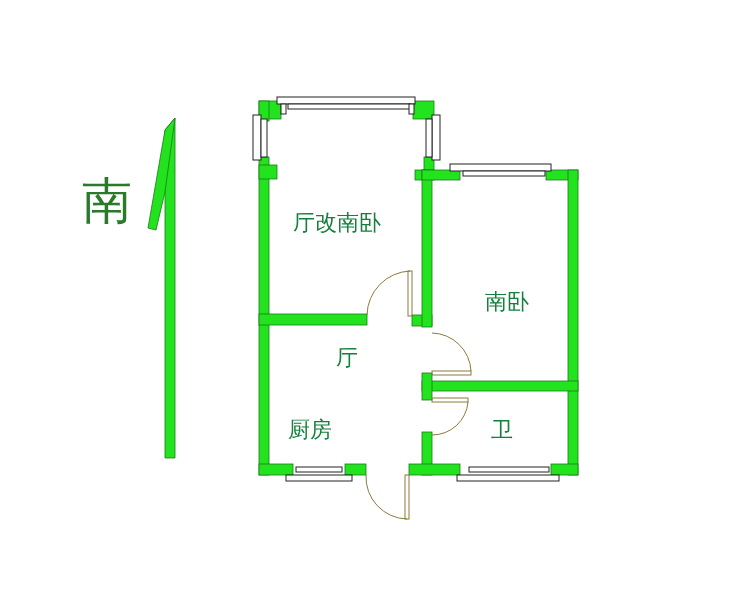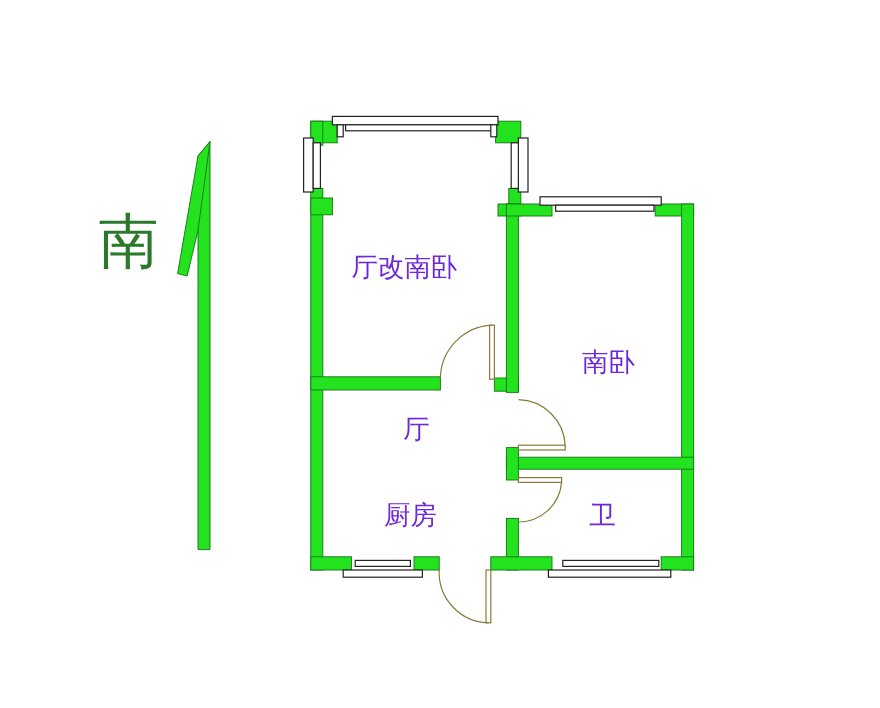--- a/index.html
+++ b/index.html
@@ -1,21 +1,21 @@
 <!DOCTYPE html>
 <html><head>
   <meta charset="utf-8">
   <style>
     html, body { margin: 0; padding: 0; background: #ffffff; }
     body { width: 733px; height: 590px; position: relative; overflow: hidden; font-family: "DejaVu Sans", sans-serif; }
     #plan { position: absolute; left: 0; top: 0; }
     .wall { fill: #22e31d; stroke: #1a7a1a; stroke-width: 0.8; }
     .win { fill: #ffffff; stroke: #222; stroke-width: 1; }
     .door { fill: none; stroke: #8a7a3a; stroke-width: 1; }
-    .lbl { position: absolute; color: #6d28d9; font-family: Liberation Serif, serif; white-space: nowrap; }
+    .lbl { position: absolute; color: #15803d; font-family: Liberation Serif, serif; white-space: nowrap; }
     .lbl.compass { font-size: 50px; color: #2b7a2b; font-family: "DejaVu Sans", sans-serif; }
     .lbl.room { font-size: 22px; }
   </style>
 </head>
 <body>
 
 <svg id="plan" width="733" height="590" viewBox="0 0 733 590">
 
   <g>
     <polygon class="wall" points="165,458 175,458 175,118 165,130"></polygon>
@@ -94,14 +94,14 @@
 
     <rect class="door" x="405" y="475" width="4" height="44"></rect>
     <path class="door" d="M366,475 A42,42 0 0 0 407,519"></path>
   </g>
 </svg>
 
 <div class="lbl compass" style="left:82px;top:168px;">南</div>
 <div class="lbl room" style="left:293px;top:208px;">厅改南卧</div>
 <div class="lbl room" style="left:485px;top:287px;">南卧</div>
 <div class="lbl room" style="left:336px;top:343px;">厅</div>
-<div class="lbl room" style="left:288px;top:415px;margin-left:32px;">厨房</div>
+<div class="lbl room" style="left:288px;top:415px;">厨房</div>
 <div class="lbl room" style="left:491px;top:415px;">卫</div>
 
 </body></html>

